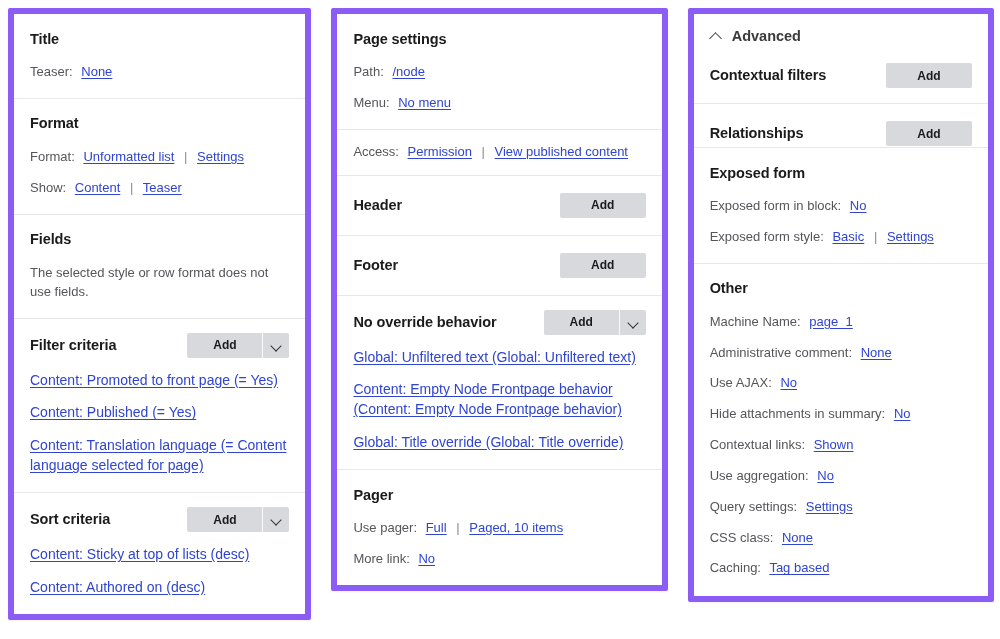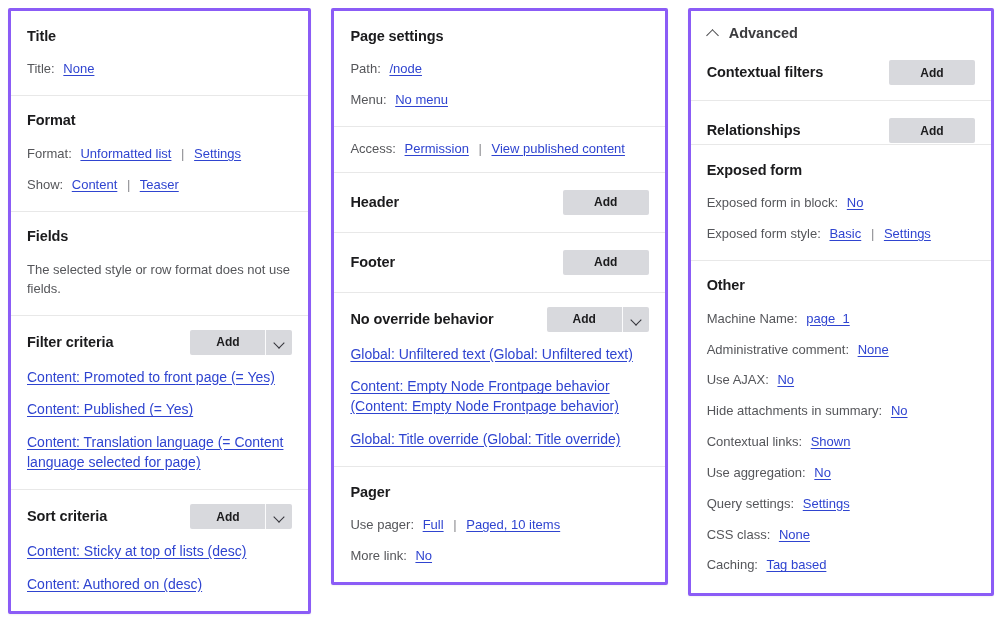--- a/index.html
+++ b/index.html
@@ -14,21 +14,21 @@
     position: relative;
     width: 1000px;
     height: 639px;
     display: flex;
     gap: 20px;
     padding: 8px 6px 0 8px;
     align-items: flex-start;
   }
   .column {
     background: #fff;
-    border: 3px solid #8b5cf6;
+    border: 6px solid #8b5cf6;
     border-radius: 2px;
     box-shadow: 0 1px 2px rgba(0,0,0,0.05);
     overflow: hidden;
   }
   .col-left   { width: 314px; }
   .col-mid    { width: 348px; }
   .col-right  { width: 317px; }
 
   .section {
     padding: 14px 16px 16px 16px;
@@ -156,21 +156,21 @@
 
 <div class="board">
 
   <div class="column col-left">
 
     <div class="section">
       <div class="sec-head">
         <h3 class="sec-title">Title</h3>
       </div>
       <div class="row first">
-        <span class="lbl" style="margin-right: 5px;">Title:</span>
+        <span class="lbl" style="margin-right: 5px;">Teaser:</span>
         <a class="lnk">None</a>
       </div>
     </div>
 
     <div class="section">
       <div class="sec-head">
         <h3 class="sec-title">Format</h3>
       </div>
       <div class="row first">
         <span class="lbl" style="margin-right: 5px;">Format:</span>

